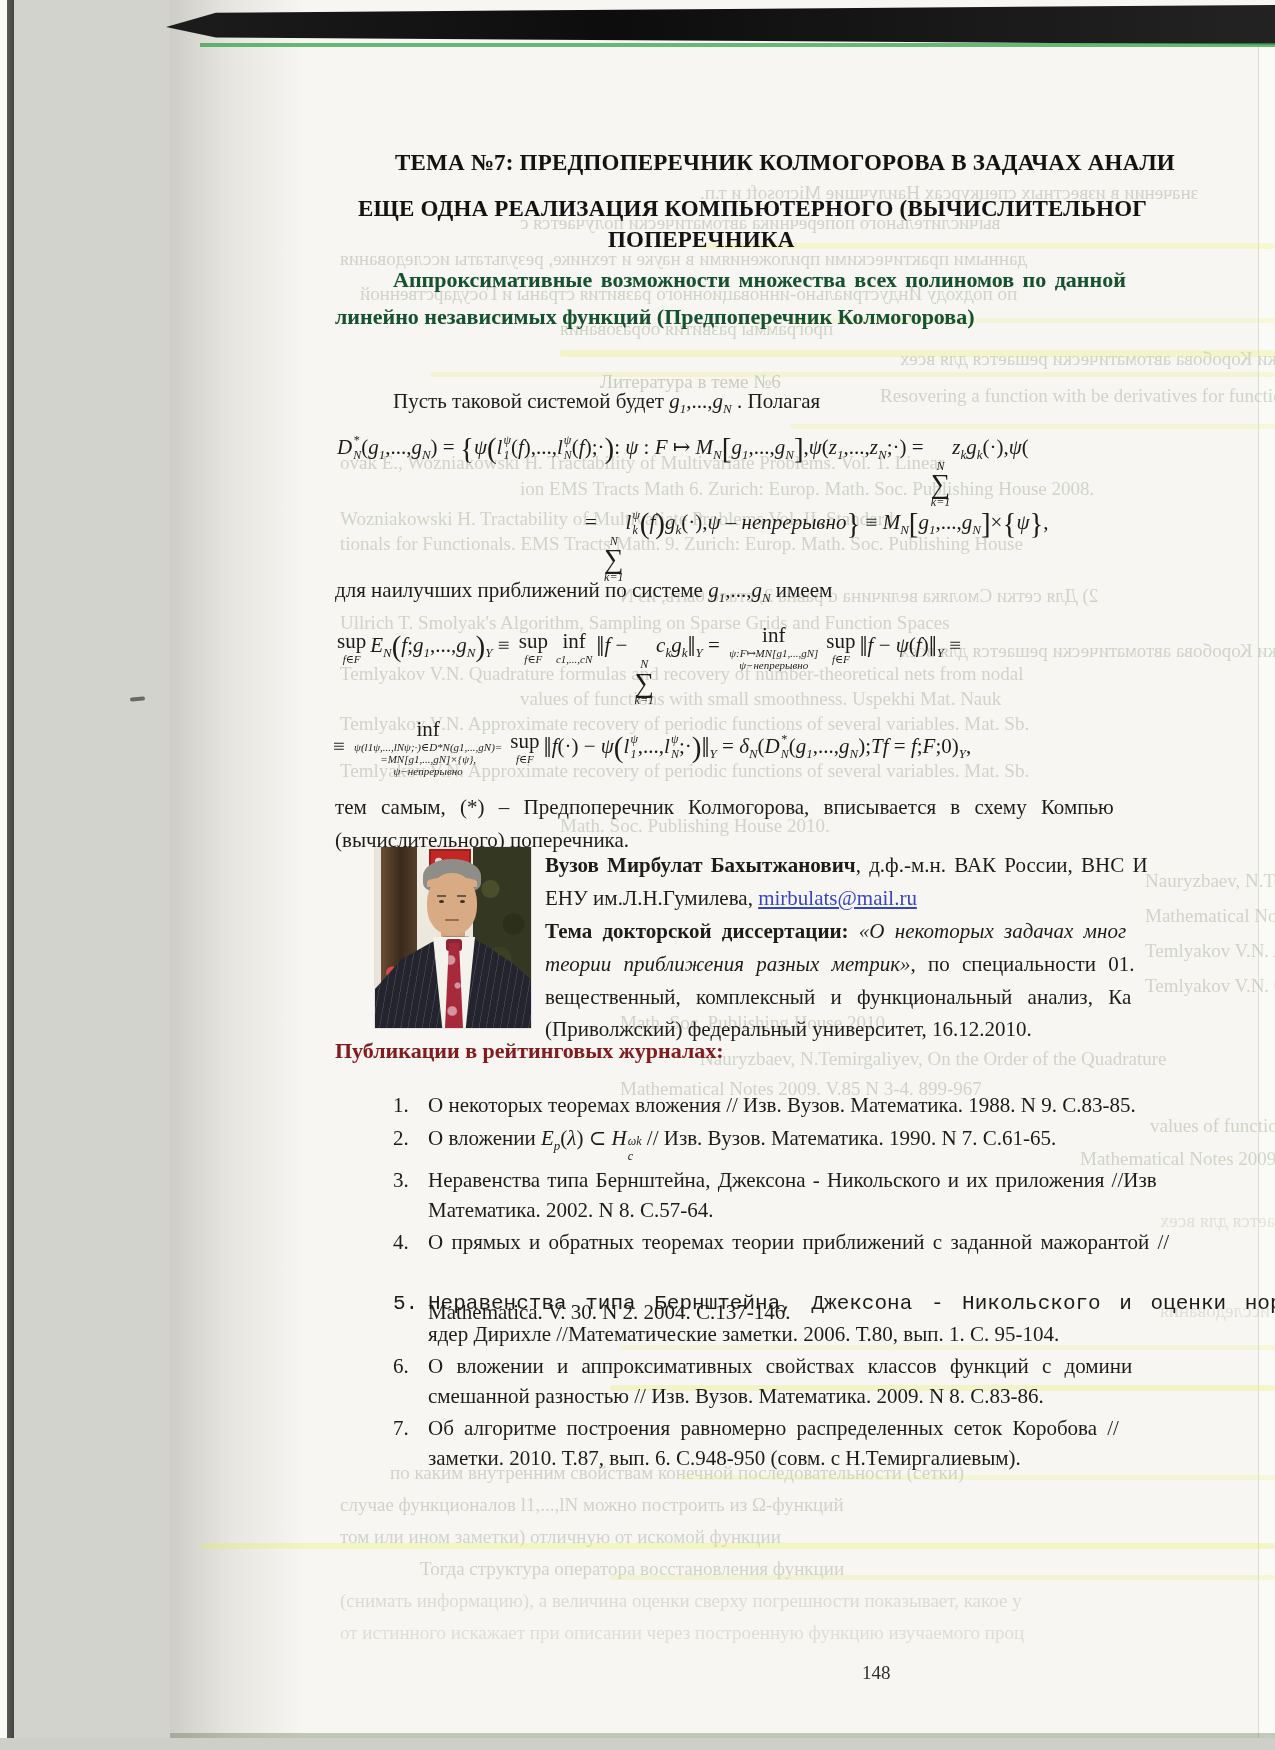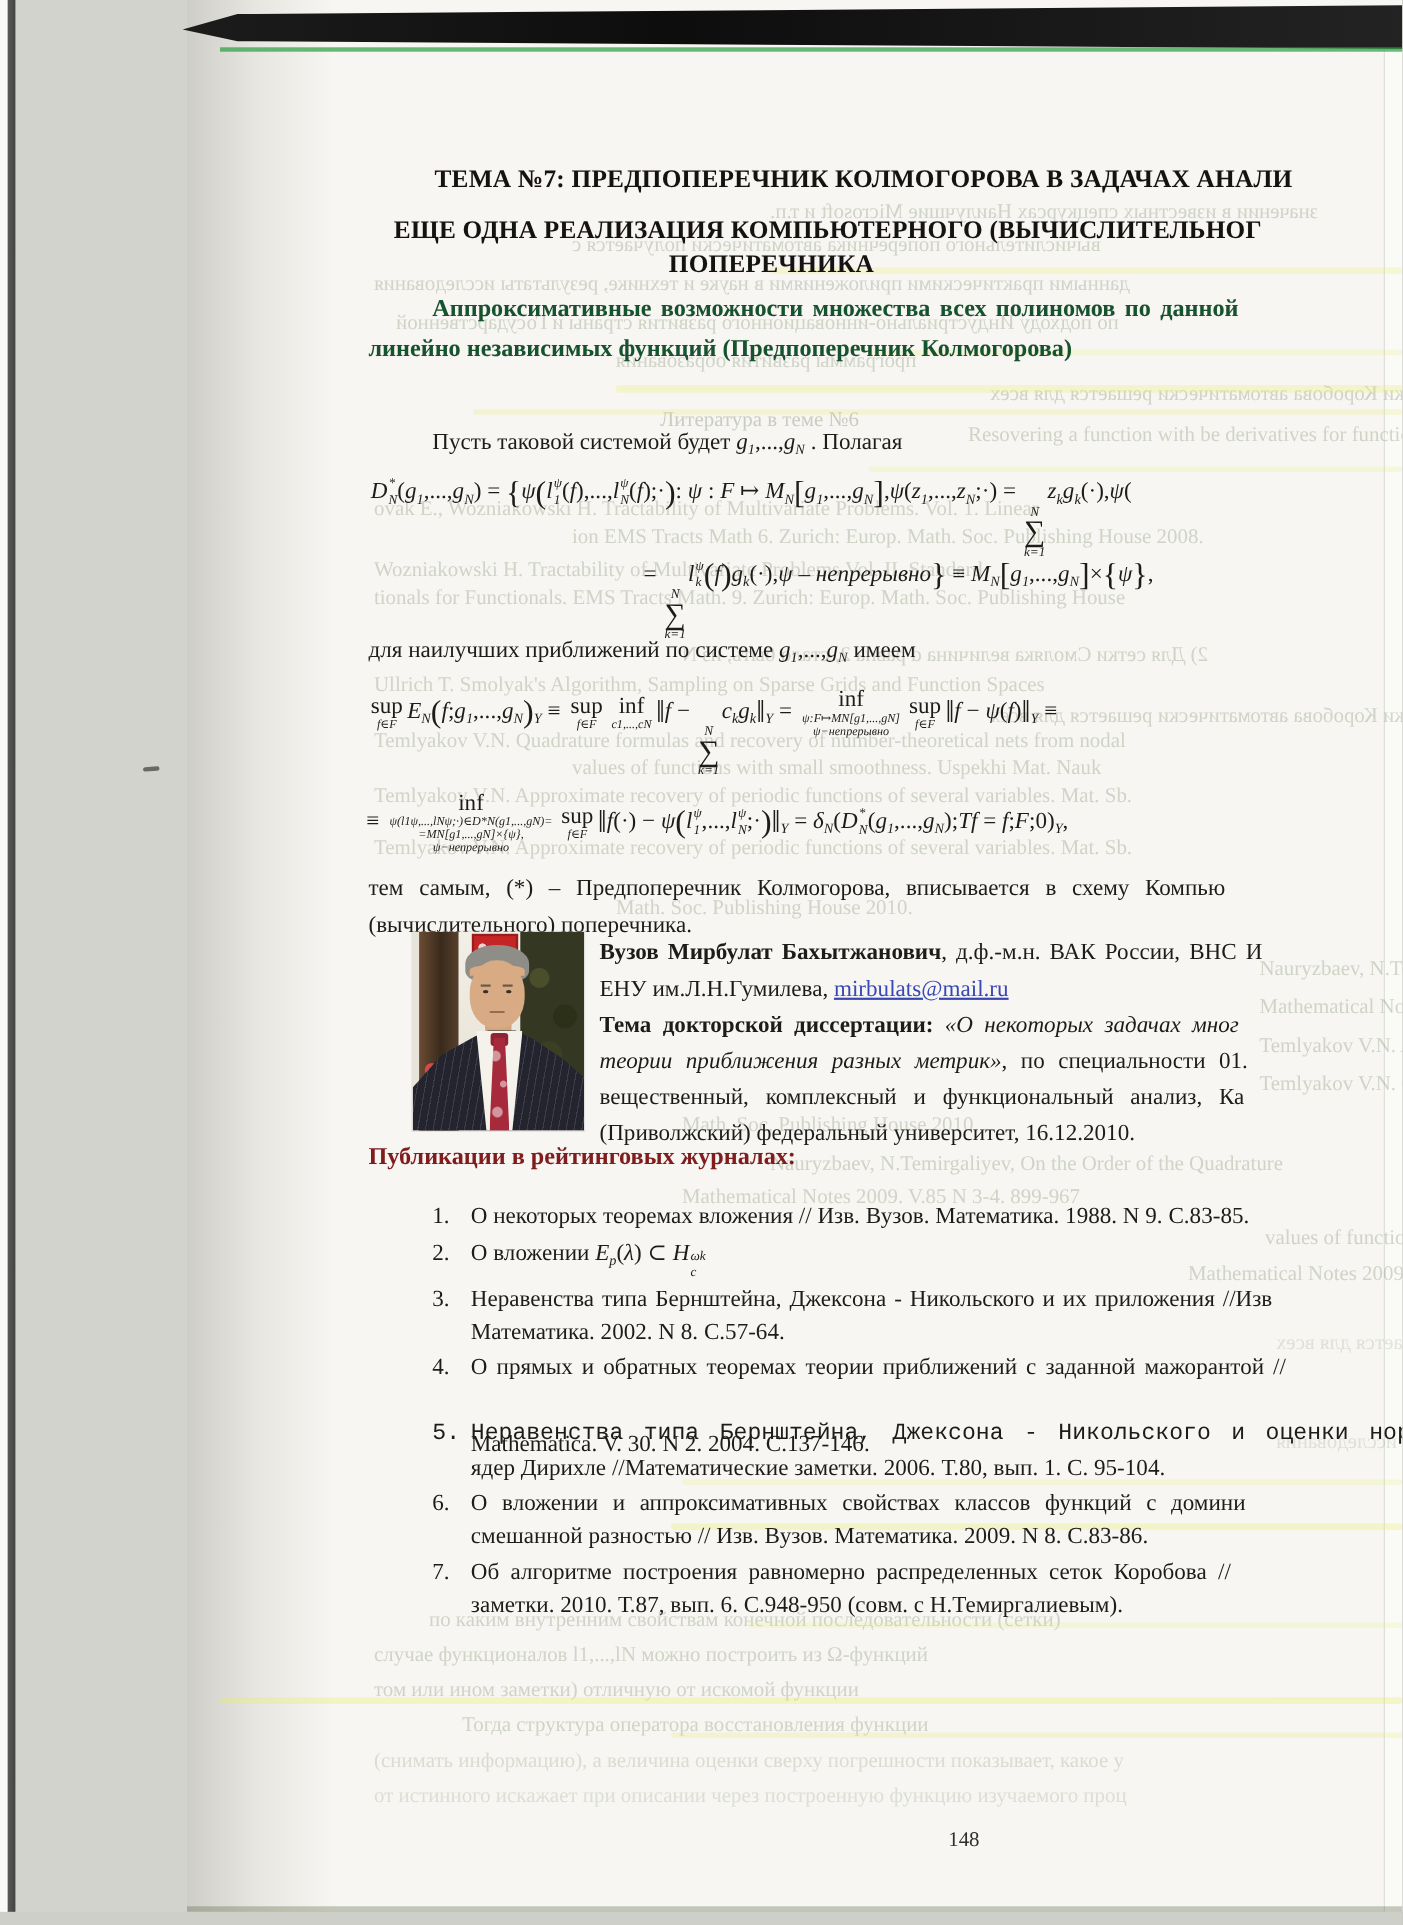--- a/index.html
+++ b/index.html
@@ -246,21 +246,21 @@
       <div class="abs-line body" style="left: 545px; top: 952px; word-spacing: 7px;"><span class="ti">теории приближения разных метрик»</span><span class="tn">, по специальности 01.</span></div>
       <div class="abs-line body" style="left: 545px; top: 985px; word-spacing: 10px;"><span class="tn">вещественный, комплексный и функциональный анализ, Ка</span></div>
       <div class="abs-line body" style="left: 545px; top: 1017px;"><span class="tn">(Приволжский) федеральный университет, 16.12.2010.</span></div>
       <div class="abs-line t-sub2" style="left: 335px; top: 1038px;"><span class="tn">Публикации в рейтинговых журналах:</span></div>
       <div class="abs-line body" style="left: 393px; top: 1093px;"><span class="tnum">1.</span><span class="tn">О некоторых теоремах вложения // Изв. Вузов. Математика. 1988. N 9.  С.83-85.</span></div>
       <div class="abs-line body" style="left: 393px; top: 1126px;"><span class="tnum">2.</span><span class="tn">О вложении  </span><span class="ti">E</span><span class="tsub">p</span><span class="tn">(</span><span class="ti">λ</span><span class="tn">) ⊂ </span><span class="ti">H</span><span class="ssw">
           <span class="ss-st">
             <span class="ss-sup">ωk</span>
             <span class="ss-sub">c</span>
           </span>
-        </span></div>
+        </span><span class="tn">  // Изв. Вузов. Математика. 1990. N 7. С.61-65.</span></div>
       <div class="abs-line body" style="left: 393px; top: 1168px; word-spacing: 2px;"><span class="tnum">3.</span><span class="tn">Неравенства типа Бернштейна, Джексона - Никольского и их приложения //Изв</span></div>
       <div class="abs-line body" style="left: 428px; top: 1198px;"><span class="tn">Математика. 2002. N 8. С.57-64.</span></div>
       <div class="abs-line body" style="left: 393px; top: 1230px; word-spacing: 3px;"><span class="tnum">4.</span><span class="tn">О прямых и обратных теоремах теории приближений с заданной мажорантой //</span></div>
       <div class="abs-line body" style="left: 428px; top: 1260px; margin-top: 40px;"><span class="tn">Mathematica. V. 30. N 2.  2004. С.137-146.</span></div>
       <div class="abs-line body" style="left: 393px; top: 1292px; word-spacing: 6px; font-family: Liberation Mono, monospace;"><span class="tnum">5.</span><span class="tn">Неравенства типа Бернштейна, Джексона - Никольского и оценки норм прои</span></div>
       <div class="abs-line body" style="left: 428px; top: 1322px;"><span class="tn">ядер Дирихле //Математические заметки. 2006. Т.80, вып. 1. С. 95-104.</span></div>
       <div class="abs-line body" style="left: 393px; top: 1354px; word-spacing: 8px;"><span class="tnum">6.</span><span class="tn">О вложении и аппроксимативных свойствах классов функций с домини</span></div>
       <div class="abs-line body" style="left: 428px; top: 1384px;"><span class="tn">смешанной разностью  // Изв. Вузов. Математика. 2009. N 8. С.83-86.</span></div>
       <div class="abs-line body" style="left: 393px; top: 1416px; word-spacing: 5px;"><span class="tnum">7.</span><span class="tn">Об алгоритме построения равномерно распределенных сеток Коробова //</span></div>
       <div class="abs-line body" style="left: 428px; top: 1446px;"><span class="tn">заметки. 2010. Т.87, вып. 6. С.948-950 (совм. с Н.Темиргалиевым).</span></div>

